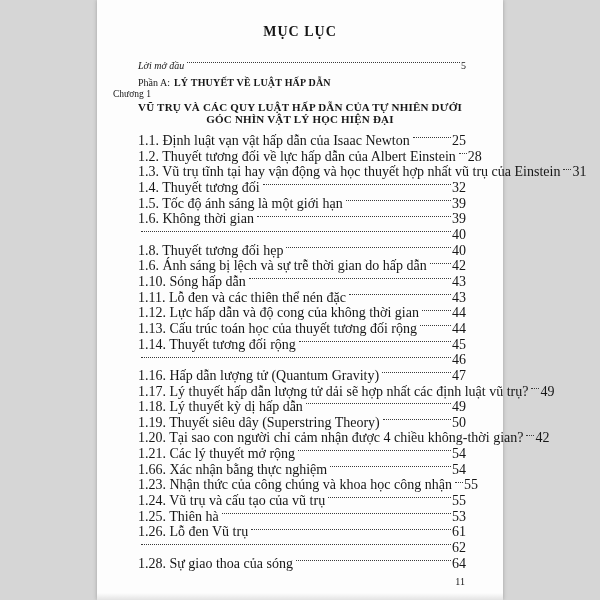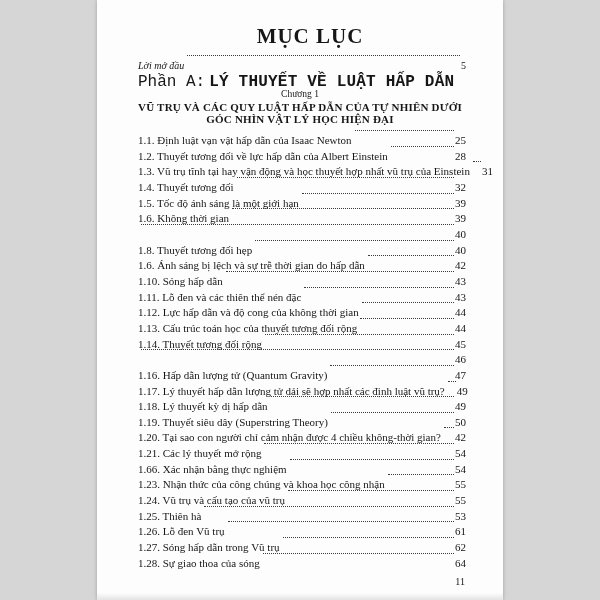--- a/index.html
+++ b/index.html
@@ -28,56 +28,53 @@
     height: 7px;
     background: linear-gradient(to bottom, rgba(0,0,0,0), rgba(0,0,0,0.10));
     pointer-events: none;
   }
   .doc-title {
     position: absolute;
     top: 24px;
     left: 0;
     width: 100%;
     text-align: center;
-    font-size: 21px;
+    font-size: 14px;
     font-weight: bold;
     letter-spacing: 1px;
-    padding-left: 10px;
   }
   .row {
     display: flex;
-    align-items: flex-start;
+    align-items: center;
     white-space: nowrap;
   }
   .front-row {
     position: absolute;
     top: 58px;
     left: 41px;
     right: 37px;
     font-size: 10px;
     line-height: 15px;
   }
   .front-label { font-style: italic; }
   .part-row {
     position: absolute;
     top: 75px;
     left: 41px;
     right: 37px;
-    font-size: 16px;
+    font-size: 10px;
     line-height: 15px;
-    font-family: Liberation Mono, monospace;
   }
   .part-prefix { font-weight: normal; }
   .part-title { font-weight: bold; margin-left: 4px; letter-spacing: 0.2px; }
   .chapter-label {
     position: absolute;
     top: 89px;
-    left: 0;
+    left: 16px;
     width: 100%;
-    text-align: center;
     font-size: 9.5px;
   }
   .chapter-title {
     position: absolute;
     top: 101px;
     left: 30px;
     right: 30px;
     text-align: center;
     font-size: 11px;
     font-weight: bold;
@@ -85,23 +82,23 @@
     letter-spacing: 0.2px;
   }
   .toc {
     position: absolute;
     top: 133px;
     left: 41px;
     right: 37px;
   }
   .toc-row {
     height: 15.66px;
-    font-size: 11px;
+    font-size: 14px;
     display: flex;
-    align-items: flex-start;
+    align-items: center;
     white-space: nowrap;
     line-height: 15.66px;
   }
   .dots {
     flex: 1;
     margin: 0 1px 0 3px;
     border-bottom: 1.5px dotted #3a3a3a;
     position: relative;
     top: -3px;
     min-width: 8px;
@@ -286,21 +283,20 @@
         <span class="pg">53</span>
       </div>
 
       <div class="toc-row">
         <span>1.26. Lỗ đen Vũ trụ</span>
         <span class="dots"></span>
         <span class="pg">61</span>
       </div>
 
       <div class="toc-row">
-        <span>1.27. Sóng hấp dẫn trong Vũ trụ</span>
         <span class="dots"></span>
         <span class="pg">62</span>
       </div>
 
       <div class="toc-row">
         <span>1.28. Sự giao thoa của sóng</span>
         <span class="dots"></span>
         <span class="pg">64</span>
       </div>
     </div>

